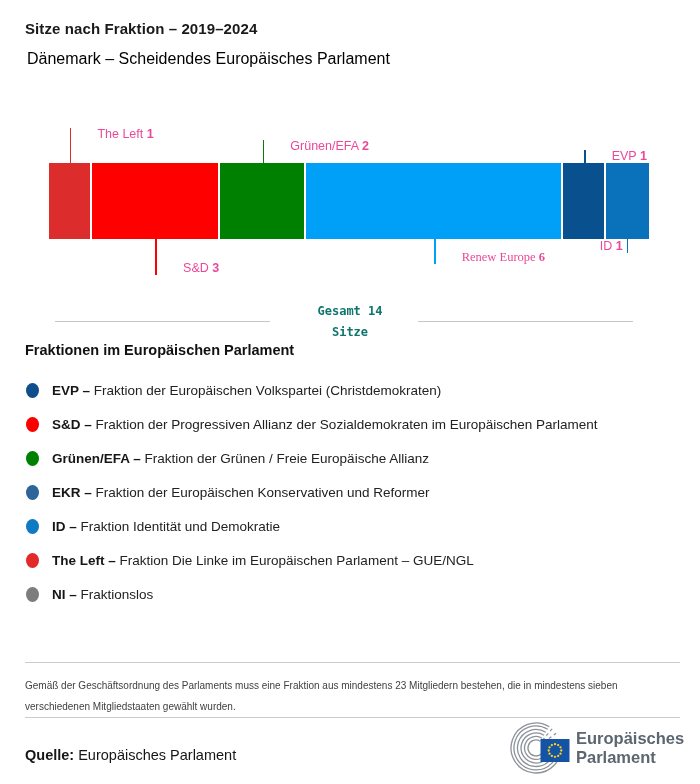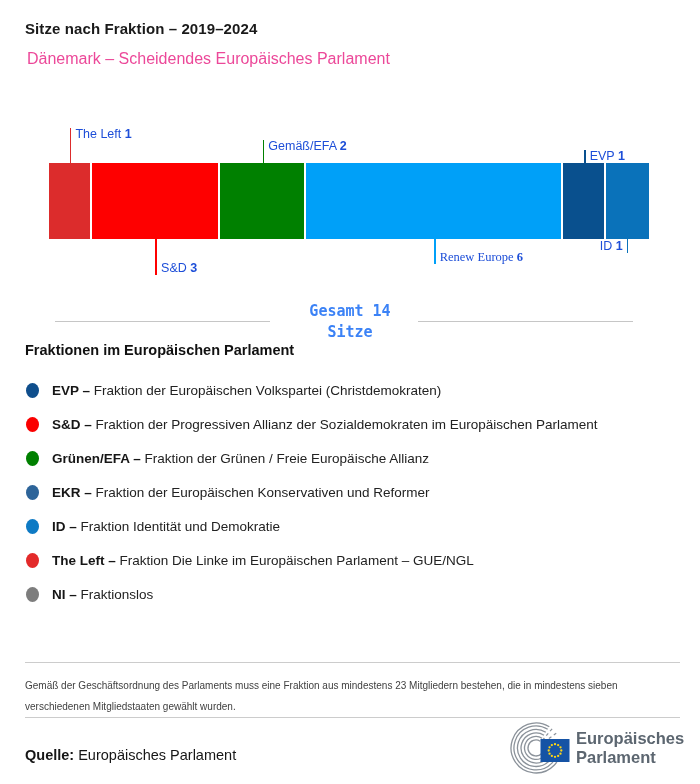--- a/index.html
+++ b/index.html
@@ -2,29 +2,29 @@
 <html><head>
 <meta charset="utf-8">
 <style>
   html,body{margin:0;padding:0;background:#fff;}
   #page{
     position:relative;width:700px;height:784px;background:#fff;overflow:hidden;
     font-family:"Liberation Sans",sans-serif;color:#1a1a1a;
   }
   .abs{position:absolute;}
   .page-title{left:25px;top:20px;font-size:15px;font-weight:bold;letter-spacing:.1px;}
-  .page-subtitle{left:27px;top:50px;font-size:16px;color:#ec4899;}
+  .page-subtitle{left:27px;top:50px;font-size:16px;color:#000000;}
   .segment{position:absolute;box-sizing:border-box;}
   .tick{position:absolute;}
-  .seg-label{position:absolute;font-size:12.5px;white-space:nowrap;color:#1d4ed8;}
+  .seg-label{position:absolute;font-size:12.5px;white-space:nowrap;color:#ec4899;margin-left:22px;}
   .seg-label b{font-weight:bold;}
   .total-label{
     left:0;top:301px;width:700px;text-align:center;
     font-family:"DejaVu Sans Mono",monospace;font-weight:bold;
-    font-size:15px;line-height:21px;color:#3b82f6;
+    font-size:12px;line-height:21px;color:#0f766e;
   }
   .flank{position:absolute;top:321px;height:1px;background:#c6c6c6;}
   .legend-heading{left:25px;top:342px;font-size:14.5px;font-weight:bold;color:#111;}
   .legend-list{left:26px;top:364px;width:660px;}
   .legend-row{display:flex;align-items:flex-end;height:34px;}
   .dot{width:13px;height:15px;border-radius:50%;flex:none;margin-right:13px;}
   .legend-text{font-size:13.5px;color:#222;}
   .legend-text b{font-weight:bold;color:#161616;}
   .hr{position:absolute;left:25px;width:655px;height:1px;background:#cccccc;}
   .footnote{left:25px;top:675px;width:655px;font-size:10px;line-height:21px;color:#414141;}
@@ -43,21 +43,21 @@
 
   <div class="abs" style="left:0;top:0;width:700px;height:300px;">
       <div class="segment" style="left: 49px; top: 163px; width: 42.8571px; height: 76px; background: rgb(220, 44, 44); border-right: 2px solid rgb(255, 255, 255);"></div>
       <div class="tick" style="left: 69.7px; width: 1.5px; height: 35px; background: rgb(220, 44, 44); top: 128px;"></div>
       <div class="seg-label" style="top: 127px; left: 75.4px;"><span>The Left </span><b>1</b></div>
       <div class="segment" style="left: 91.8571px; top: 163px; width: 128.571px; height: 76px; background: rgb(254, 0, 0); border-right: 2px solid rgb(255, 255, 255);"></div>
       <div class="tick" style="left: 155.4px; width: 1.5px; height: 36px; background: rgb(254, 0, 0); top: 239px;"></div>
       <div class="seg-label" style="top: 261px; left: 161.1px;"><span>S&amp;D </span><b>3</b></div>
       <div class="segment" style="left: 220.429px; top: 163px; width: 85.7143px; height: 76px; background: rgb(0, 128, 0); border-right: 2px solid rgb(255, 255, 255);"></div>
       <div class="tick" style="left: 262.5px; width: 1.5px; height: 23px; background: rgb(0, 128, 0); top: 140px;"></div>
-      <div class="seg-label" style="top: 139px; left: 268.3px;"><span>Gemäß/EFA </span><b>2</b></div>
+      <div class="seg-label" style="top: 139px; left: 268.3px;"><span>Grünen/EFA </span><b>2</b></div>
       <div class="segment" style="left: 306.143px; top: 163px; width: 257.143px; height: 76px; background: rgb(0, 160, 248); border-right: 2px solid rgb(255, 255, 255);"></div>
       <div class="tick" style="left: 434px; width: 1.5px; height: 25px; background: rgb(0, 160, 248); top: 239px;"></div>
       <div class="seg-label" style="top: 250px; left: 439.7px; font-family: Liberation Serif, serif;"><span>Renew Europe </span><b>6</b></div>
       <div class="segment" style="left: 563.286px; top: 163px; width: 42.8571px; height: 76px; background: rgb(9, 80, 142); border-right: 2px solid rgb(255, 255, 255);"></div>
       <div class="tick" style="left: 584px; width: 1.5px; height: 13px; background: rgb(9, 80, 142); top: 150px;"></div>
       <div class="seg-label" style="top: 149px; left: 589.7px;"><span>EVP </span><b>1</b></div>
       <div class="segment" style="left: 606.143px; top: 163px; width: 42.8571px; height: 76px; background: rgb(10, 114, 186);"></div>
       <div class="tick" style="left: 626.8px; width: 1.5px; height: 14px; background: rgb(10, 114, 186); top: 239px;"></div>
       <div class="seg-label" style="top: 239px; right: 77.4px;"><span>ID </span><b>1</b></div>
     </div>

